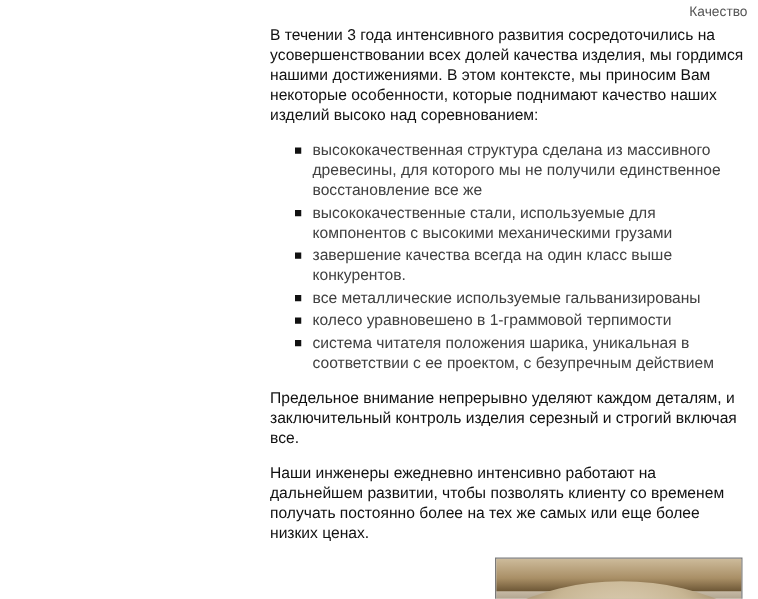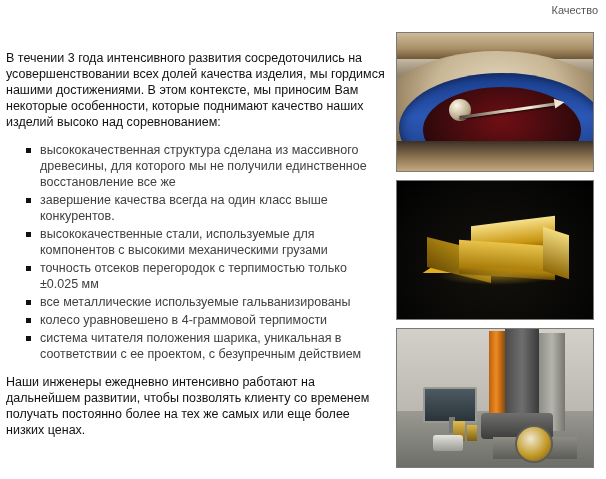--- a/index.html
+++ b/index.html
@@ -29,22 +29,22 @@
     color: #555555;
     text-align: right;
   }
   .content {
     position: absolute;
     top: 20px;
     left: 0px;
     width: 606px;
     height: 459px;
     display: flex;
-    flex-direction: row;
-    align-items: center;
+    flex-direction: column;
+    align-items: flex-end;
   }
   .text-col {
     width: 396px;
     padding: 0 8px 0 6px;
     box-sizing: border-box;
   }
   .img-col {
     width: 210px;
     box-sizing: border-box;
     padding-right: 6px;
@@ -336,28 +336,28 @@
   </div>
 
   <div class="content">
 
     <div class="text-col">
 
       <p class="para">В течении 3 года интенсивного развития сосредоточились на усовершенствовании всех долей качества изделия, мы гордимся нашими достижениями. В этом контексте, мы приносим Вам некоторые особенности, которые поднимают качество наших изделий высоко над соревнованием:</p>
 
       <ul class="features">
         <li>высококачественная структура сделана из массивного древесины, для которого мы не получили единственное восстановление все же</li>
+        <li>высококачественные стали, используемые для компонентов с высокими механическими грузами</li>
         <li>завершение качества всегда на один класс выше конкурентов.</li>
-        <li>высококачественные стали, используемые для компонентов с высокими механическими грузами</li>
-        <li>точность отсеков перегородок с терпимостью только ±0.025 мм</li>
         <li>все металлические используемые гальванизированы</li>
-        <li>колесо уравновешено в 4-граммовой терпимости</li>
+        <li>колесо уравновешено в 1-граммовой терпимости</li>
         <li>система читателя положения шарика, уникальная в соответствии с ее проектом, с безупречным действием</li>
       </ul>
 
+      <p class="para">Предельное внимание непрерывно уделяют каждом деталям, и заключительный контроль изделия серезный и строгий включая все.</p>
       <p class="para">Наши инженеры ежедневно интенсивно работают на дальнейшем развитии, чтобы позволять клиенту со временем получать постоянно более на тех же самых или еще более низких ценах.</p>
 
     </div>
 
     <div class="img-col">
 
       <div class="photo ph-roulette">
         <div class="wood-top"></div>
         <div class="rim-outer"></div>
         <div class="ring-blue"></div>

